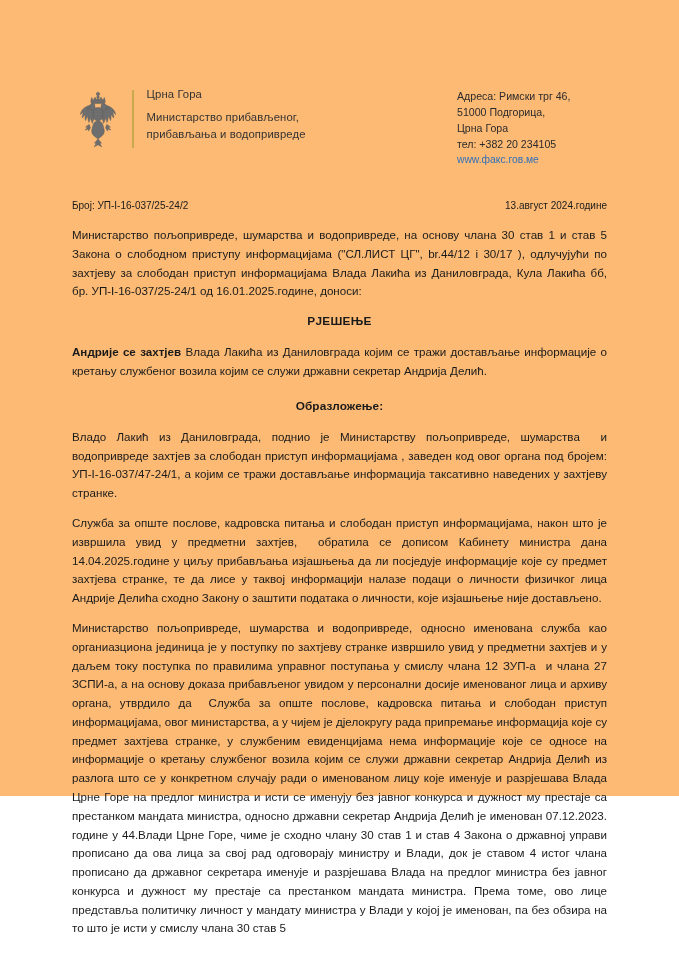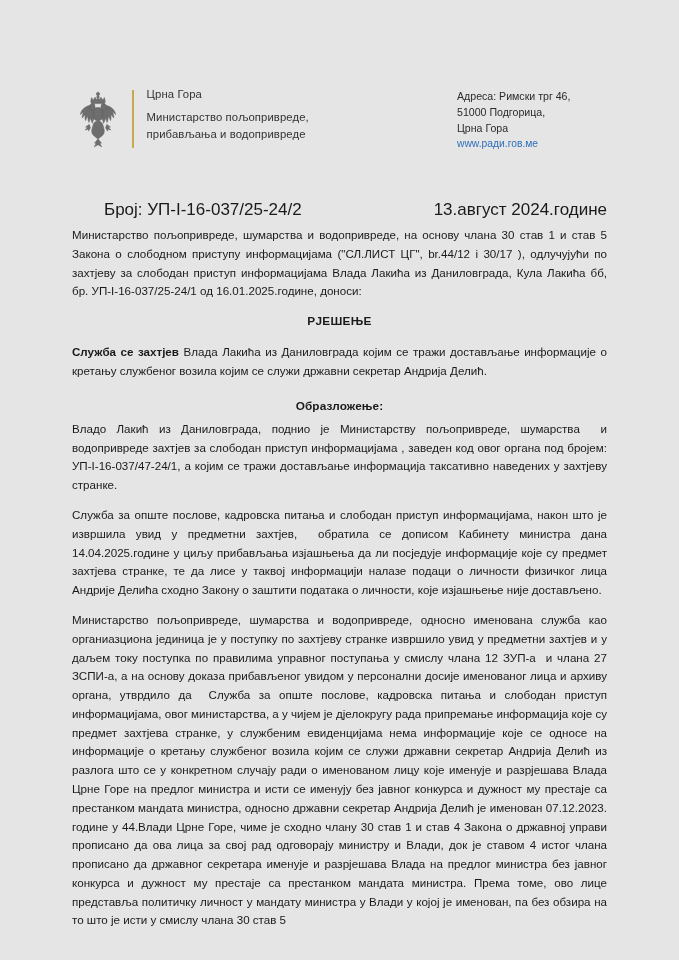--- a/index.html
+++ b/index.html
@@ -11,22 +11,22 @@
     width: 679px;
     height: 960px;
     font-family: "Liberation Sans", "DejaVu Sans", sans-serif;
     color: #1a1a1a;
     overflow: hidden;
     position: relative;
   }
   .page {
     position: relative;
     width: 679px;
-    height: 960px;
-    background: #e5e5e5;
+    height: 796px;
+    background: #fdba74;
     padding: 4px;
     box-sizing: border-box;
   }
 
   
   .letterhead {
     position: absolute;
     top: 86px;
     left: 72px;
     right: 52px;
@@ -84,23 +84,22 @@
   }
 
   
   .meta-row {
     position: absolute;
     top: 200px;
     left: 72px;
     right: 72px;
     display: flex;
     justify-content: space-between;
-    font-size: 17px;
+    font-size: 10px;
     color: #1a1a1a;
-    margin-left: 32px;
   }
 
   
   .body-block {
     position: absolute;
     top: 226px;
     left: 72px;
     width: 535px;
     font-size: 11.6px;
     line-height: 1.62;
@@ -112,21 +111,21 @@
     white-space: pre-wrap;
   }
   .center-head {
     text-align: center;
     font-weight: bold;
     margin: 3px 0 12px 0;
     font-size: 11.8px;
     letter-spacing: 0.3px;
   }
   .center-head.obraz {
-    margin: 16px 0 4px 0;
+    margin: 16px 0 12px 0;
     letter-spacing: 0.1px;
   }
   .b { font-weight: bold; }
 </style>
 </head>
 <body>
 
 <div class="page">
 
   <div class="letterhead">
@@ -159,46 +158,47 @@
             <path d="M34.8 36.4l3.6 2.7-2.1.3 2.6 2.6-3.3-1-.1 2.1-1.9-3.3z"></path>
           </g>
         </svg>
       </div>
 
       <div class="lh-divider"></div>
 
       <div class="lh-text">
         <div class="lh-country">Црна Гора</div>
         <div class="lh-ministry">
-          <div>Министарство пољопривреде,</div>
+          <div>Министарство прибављеног,</div>
           <div>прибављања и водопривреде</div>
         </div>
       </div>
     </div>
 
     <div class="lh-right">
       <div>Адреса: Римски трг 46,</div>
       <div>51000 Подгорица,</div>
       <div>Црна Гора</div>
-      <div class="web">www.ради.гов.ме</div>
+      <div>тел: +382 20 234105</div>
+      <div class="web">www.факс.гов.ме</div>
     </div>
   </div>
 
   <div class="meta-row">
     <div>Број: УП-I-16-037/25-24/2</div>
     <div>13.август 2024.године</div>
   </div>
 
   <div class="body-block">
 
     <p class="para">Министарство пољопривреде, шумарства и водопривреде, на основу члана 30 став 1 и став 5 Закона о слободном приступу информацијама ("СЛ.ЛИСТ ЦГ", br.44/12 i 30/17 ), одлучујући по захтјеву за слободан приступ информацијама Влада Лакића из Даниловграда, Кула Лакића бб,  бр. УП-I-16-037/25-24/1 од 16.01.2025.године, доноси:</p>
 
     <div class="center-head">РЈЕШЕЊЕ</div>
 
-    <p class="para"><span class="b">Служба се захтјев</span><span> Влада Лакића из Даниловграда којим се тражи достављање информације о кретању службеног возила којим се служи државни секретар Андрија Делић.</span></p>
+    <p class="para"><span class="b">Андрије се захтјев</span><span> Влада Лакића из Даниловграда којим се тражи достављање информације о кретању службеног возила којим се служи државни секретар Андрија Делић.</span></p>
 
 
     <div class="center-head obraz">Образложење:</div>
 
     <p class="para">Владо Лакић из Даниловграда, поднио је Министарству пољопривреде, шумарства  и водопривреде захтјев за слободан приступ информацијама , заведен код овог органа под бројем: УП-I-16-037/47-24/1, а којим се тражи достављање информација таксативно наведених у захтјеву странке.</p>
     <p class="para">Служба за опште послове, кадровска питања и слободан приступ информацијама, након што је извршила увид у предметни захтјев,  обратила се дописом Кабинету министра дана 14.04.2025.године у циљу прибављања изјашњења да ли посједује информације које су предмет захтјева странке, те да лисе у таквој информацији налазе подаци о личности физичког лица Андрије Делића сходно Закону о заштити података о личности, које изјашњење није достављено.</p>
     <p class="para">Министарство пољопривреде, шумарства и водопривреде, односно именована служба као органиазциона јединица је у поступку по захтјеву странке извршило увид у предметни захтјев и у даљем току поступка по правилима управног поступања у смислу члана 12 ЗУП-а  и члана 27 ЗСПИ-а, а на основу доказа прибављеног увидом у персонални досије именованог лица и архиву органа, утврдило да  Служба за опште послове, кадровска питања и слободан приступ информацијама, овог министарства, а у чијем је дјелокругу рада припремање информација које су предмет захтјева странке, у службеним евиденцијама нема информације које се односе на информације о кретању службеног возила којим се служи државни секретар Андрија Делић из разлога што се у конкретном случају ради о именованом лицу које именује и разрјешава Влада Црне Горе на предлог министра и исти се именују без јавног конкурса и дужност му престаје са престанком мандата министра, односно државни секретар Андрија Делић је именован 07.12.2023. године у 44.Влади Црне Горе, чиме је сходно члану 30 став 1 и став 4 Закона о државној управи  прописано да ова лица за свој рад одговорају министру и Влади, док је ставом 4 истог члана прописано да државног секретара именује и разрјешава Влада на предлог министра без јавног конкурса и дужност му престаје са престанком мандата министра. Према томе, ово лице представља политичку личност у мандату министра у Влади у којој је именован, па без обзира на то што је исти у смислу члана 30 став 5</p>
 
   </div>
 

